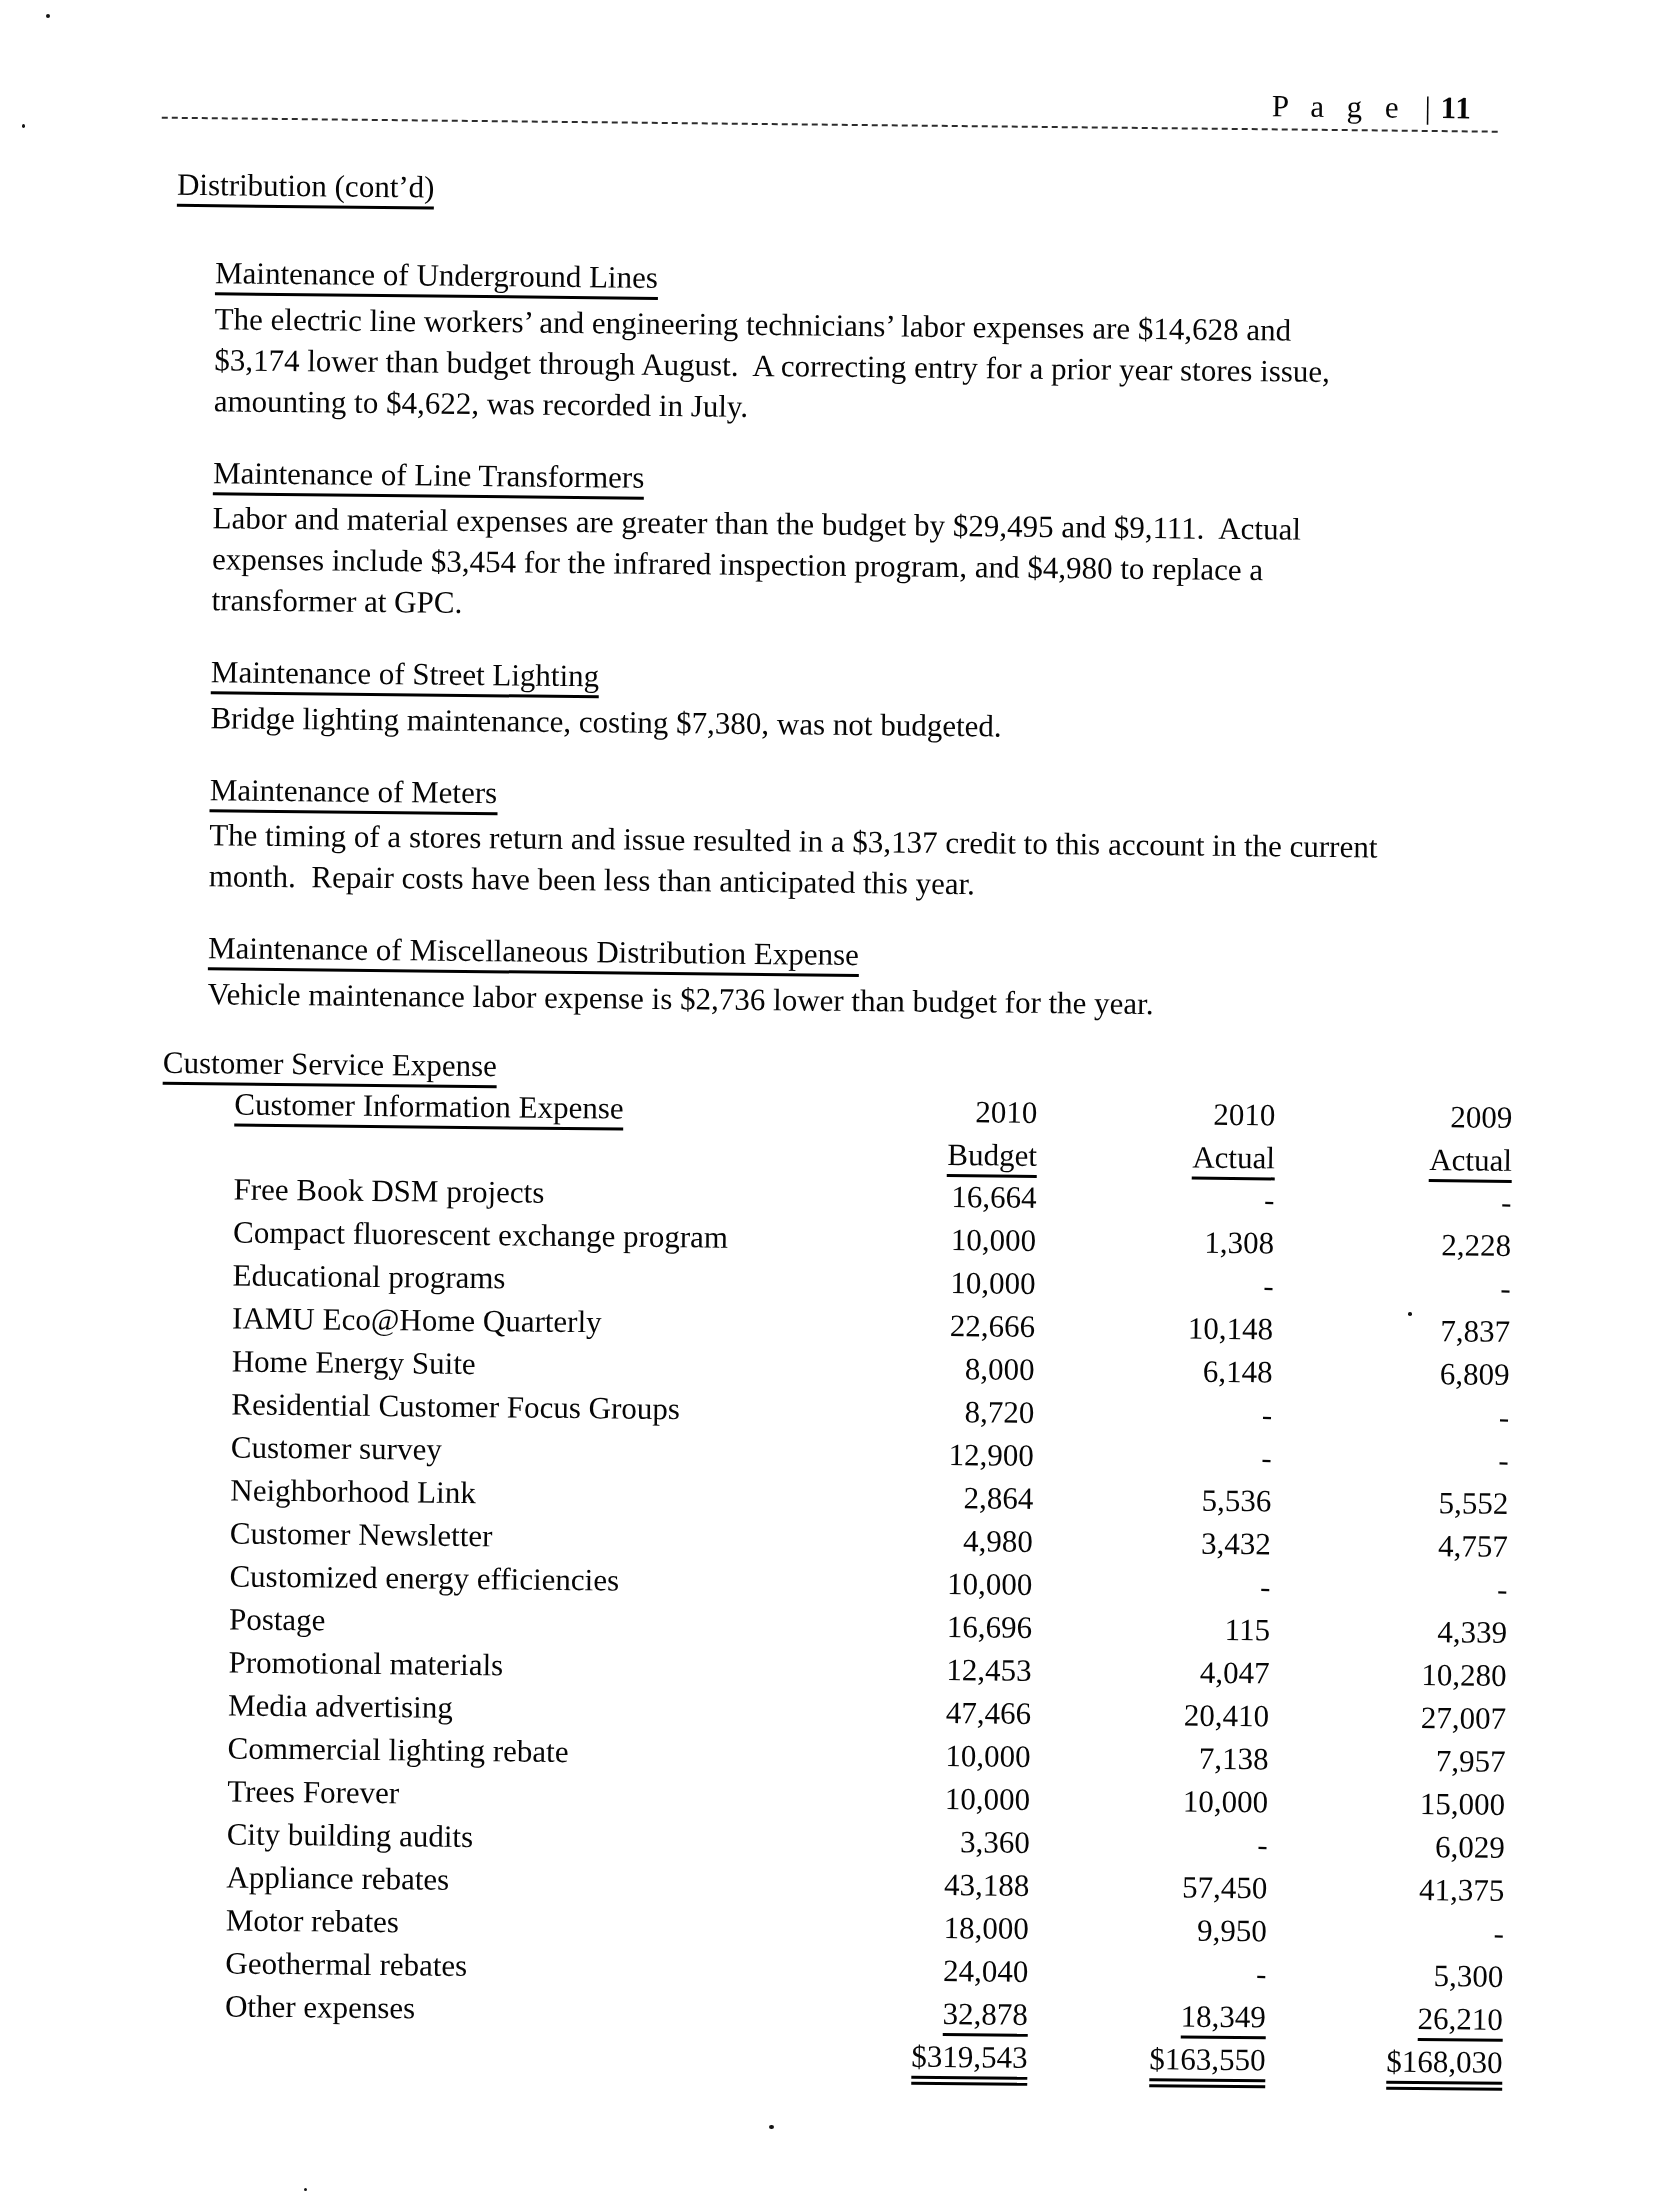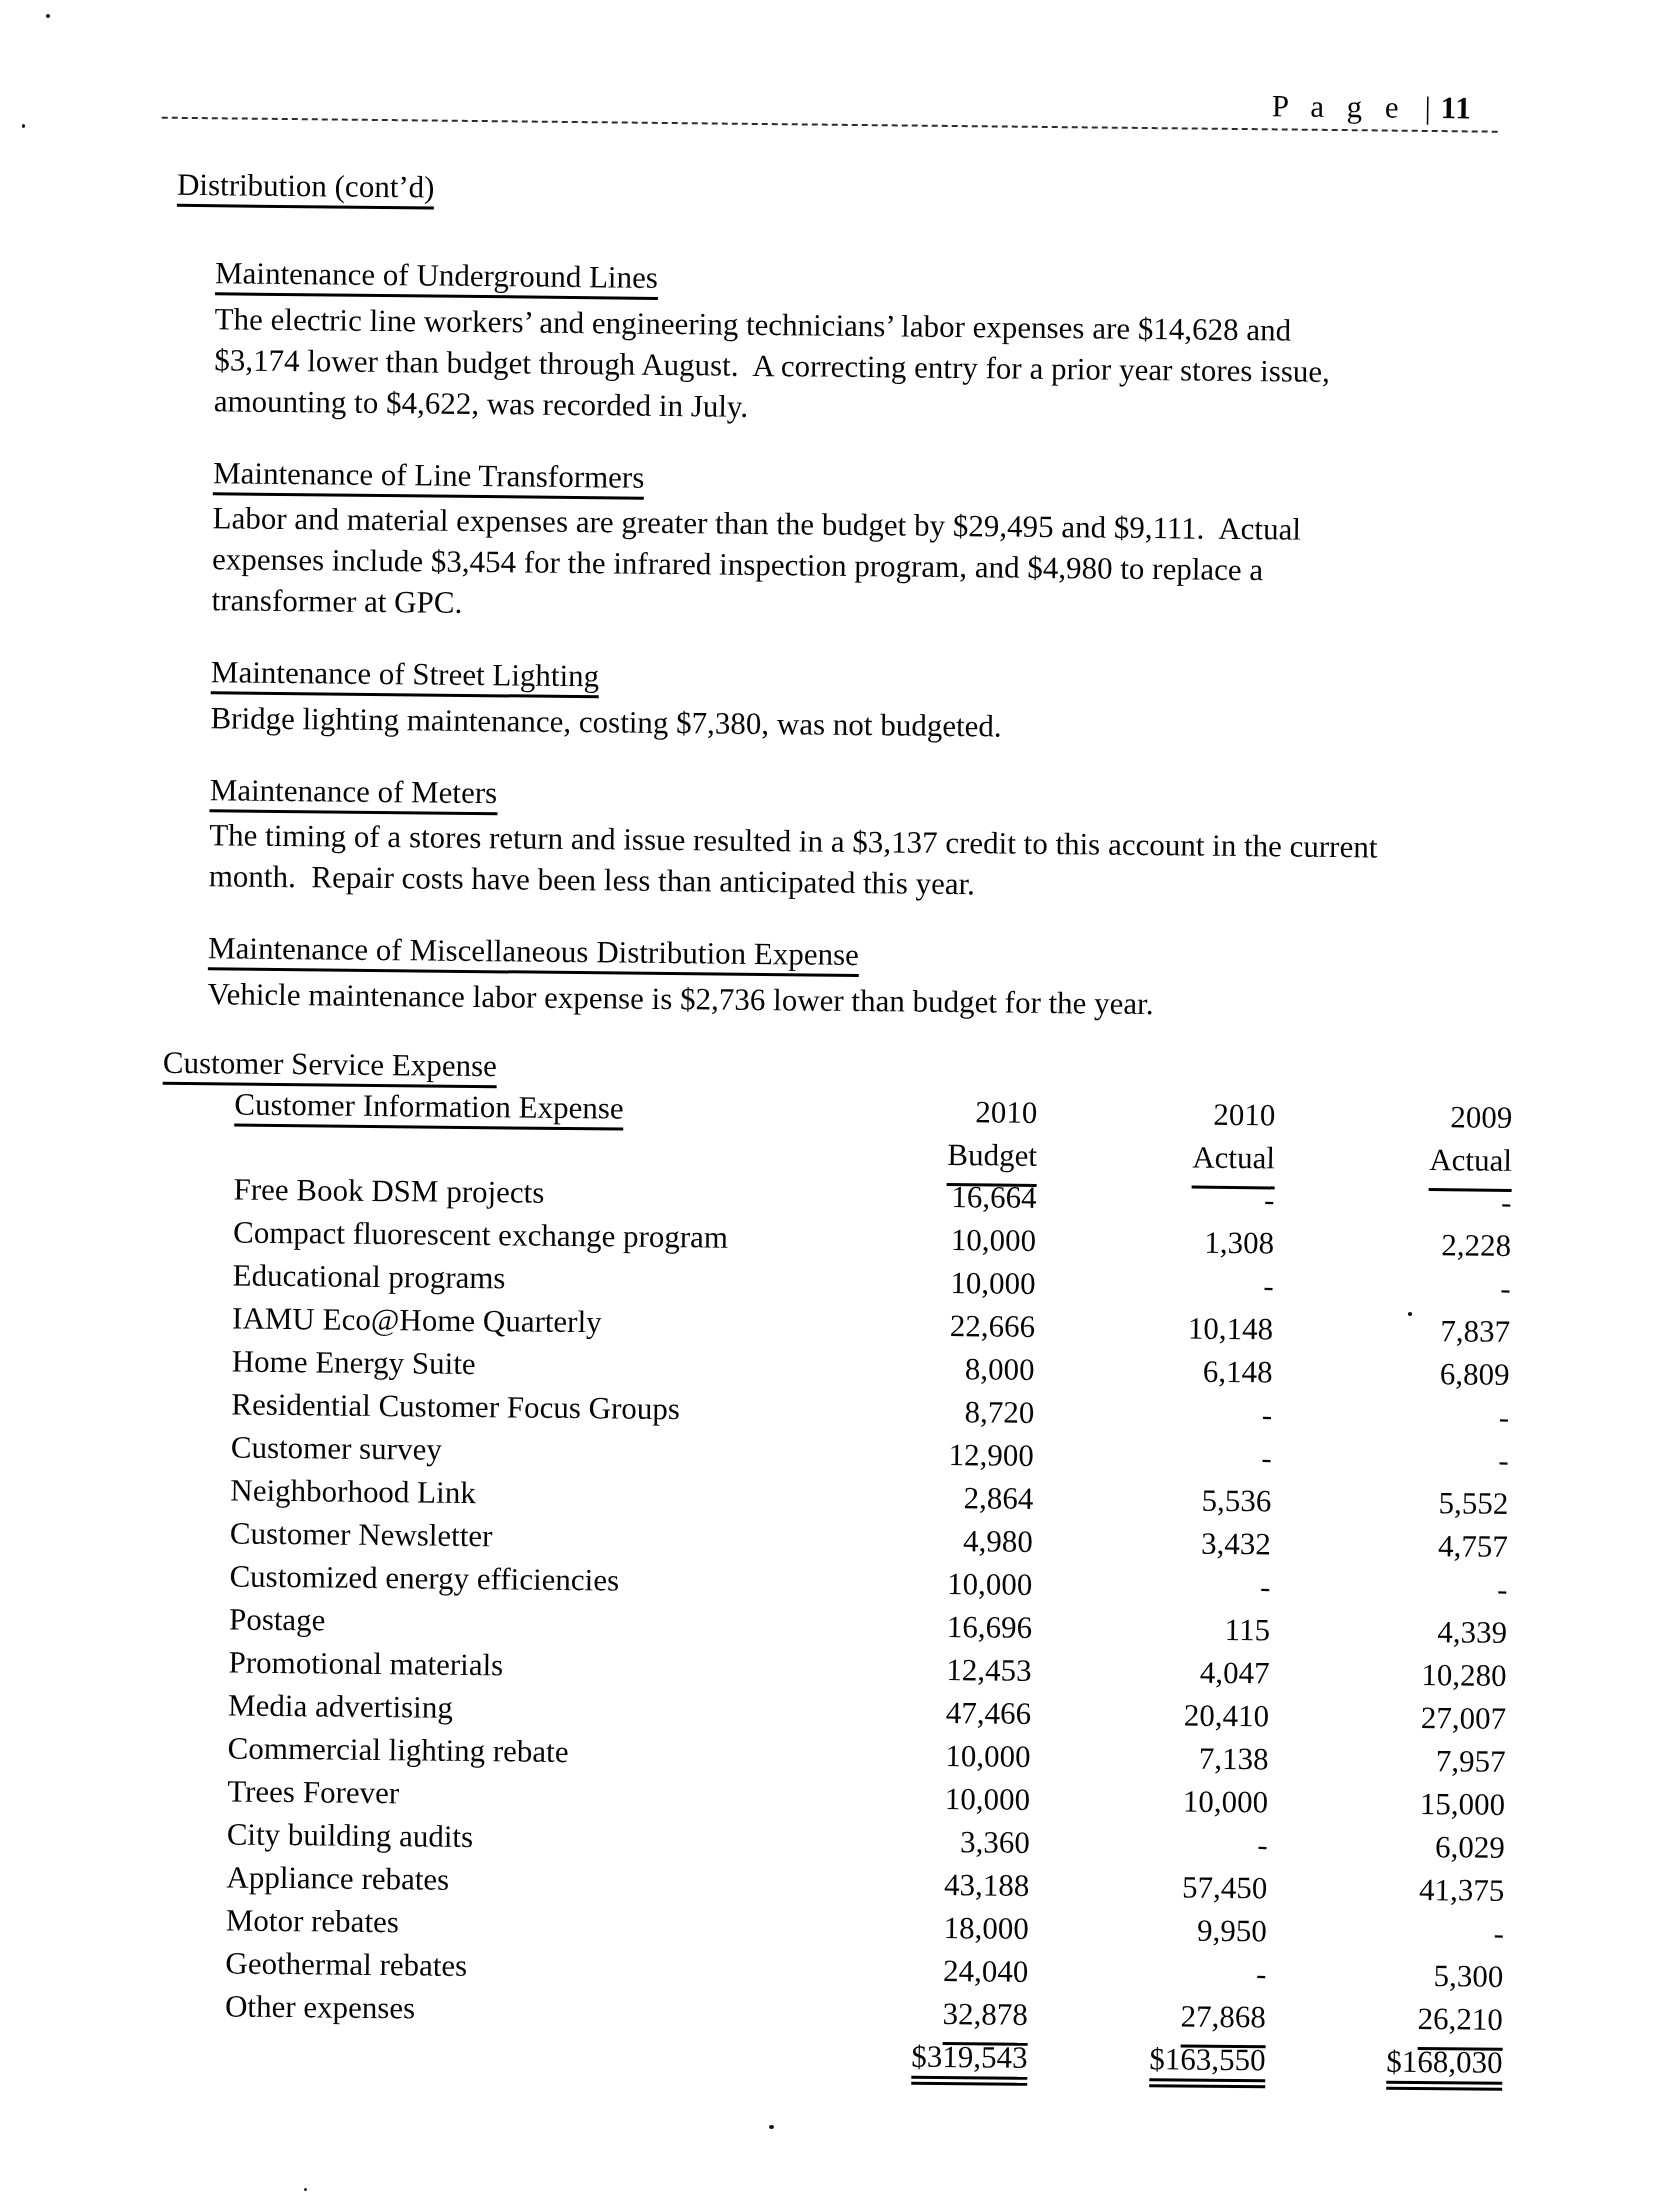--- a/index.html
+++ b/index.html
@@ -24,21 +24,21 @@
   .page-sep { margin-left:11px; margin-right:2px; font-weight:normal; }
   .page-num { font-weight:bold; letter-spacing:1px;text-align:center; }
   .scanline {
     margin-left:163px; width:1336px; height:0;
     border-top:2px dashed #1b1b1b;
     margin-top:5px;
     opacity:.92;
   }
   
   .ul  { display:inline-block; border-bottom:3.5px solid #000; padding-bottom:1px; }
-  .ul2 { display:inline-block; border-bottom:3px solid #000; padding-bottom:10px; }
+  .ul2 { display:inline-block; border-bottom:3px solid #000; padding-bottom:1px; }
   .dul { display:inline-block; border-bottom:9px double #000; padding-bottom:1.5px; }
   .dist-title { margin-left:179px; margin-top:47px; line-height:37px; }
   .sub { margin-left:218px; margin-top:33px; }
   .sub.first { margin-top:47px; }
   .sub-title { line-height:37px; margin-bottom:2.5px; }
   .para-line { line-height:41px; white-space:pre; }
   .cse-title { margin-left:174px; margin-top:30px; line-height:37px; }
   
   .cie-table { margin-left:246px; width:1277px; margin-top:0; }
   .trow { display:grid; grid-template-columns:589px 214px 238px 237px; height:43px; align-items:start; }
@@ -271,21 +271,21 @@
         <div class="cell num">-</div>
         <div class="cell num">5,300</div>
       </div>
 
       <div class="trow">
         <div class="cell">Other expenses</div>
         <div class="cell num">
           <span class="ul2">32,878</span>
         </div>
         <div class="cell num">
-          <span class="ul2">27,868</span>
+          <span class="ul2">18,349</span>
         </div>
         <div class="cell num">
           <span class="ul2">26,210</span>
         </div>
       </div>
 
       <div class="trow total">
         <div class="cell"></div>
         <div class="cell num">
           <span class="dul">$319,543</span>

